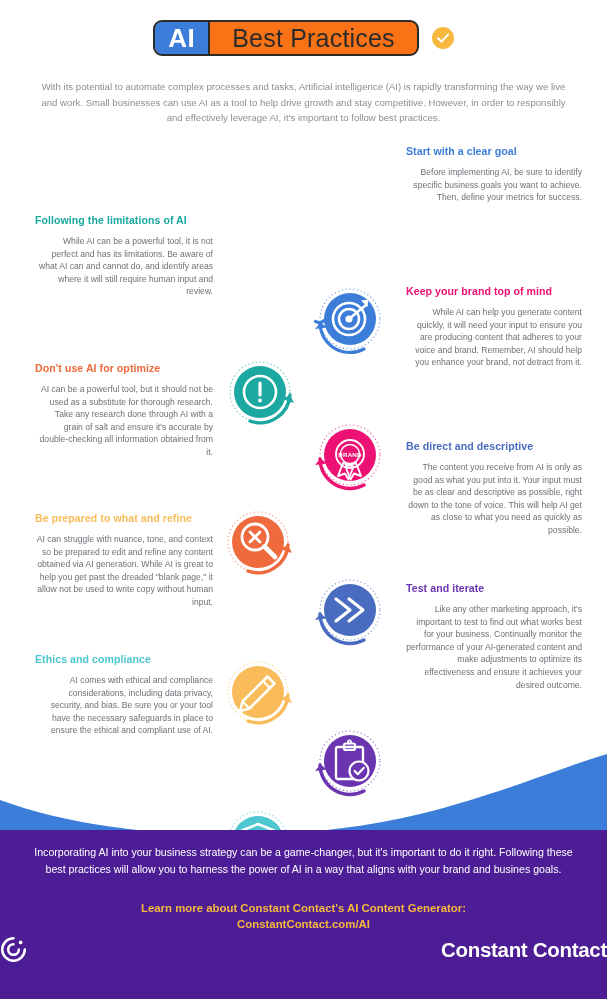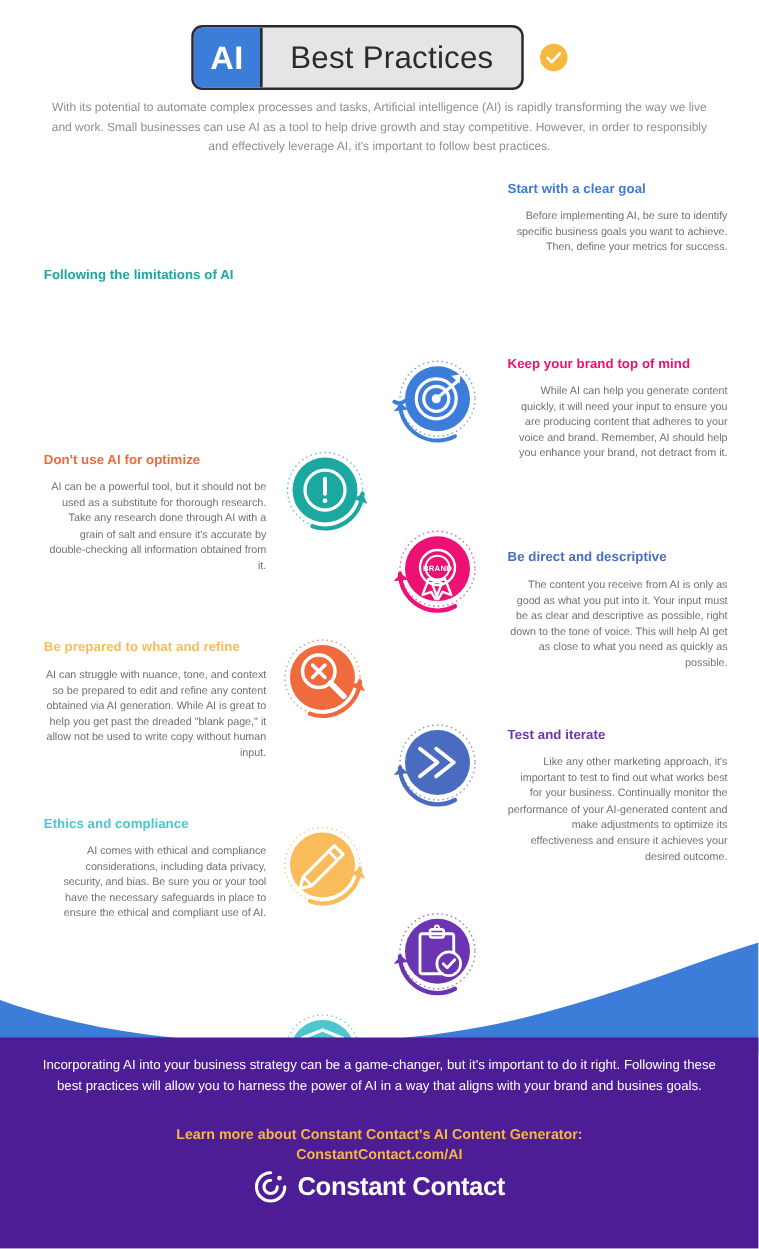--- a/index.html
+++ b/index.html
@@ -19,22 +19,22 @@
   
   .header-wrap {
     position: absolute; top: 20px; left: 0; width: 607px;
     display: flex; align-items: center; justify-content: center;
   }
   .title-pill {
     display: flex; align-items: stretch;
     border: 2.5px solid #2b2b2b;
     border-radius: 9px;
     overflow: hidden;
-    height: 52px;
-    background: #e5e5e5;
+    height: 36px;
+    background: #f97316;
   }
   .title-ai {
     background: #3b7dd8;
     color: #ffffff;
     font-size: 26px;
     font-weight: bold;
     letter-spacing: .5px;
     display: flex; align-items: center; justify-content: center;
     padding: 0 13px;
     border-right: 2.5px solid #2b2b2b;
@@ -96,21 +96,21 @@
     text-align: center; color: #ffffff;
     font-size: 10.6px; line-height: 17px;
   }
   .footer-cta {
     position: absolute; top: 70px; left: 34px; width: 539px;
     text-align: center; color: #f6b83f;
     font-size: 11.4px; font-weight: bold; line-height: 16px;
   }
   .footer-logo {
     position: absolute; top: 936px; left: 0; width: 607px;
-    display: flex; align-items: center; justify-content: center; gap: 8px;
+    display: flex; align-items: center; justify-content: space-between; gap: 8px;
   }
   .footer-logo .logo-name {
     color: #ffffff; font-size: 20.5px; font-weight: bold; letter-spacing: -.3px;
   }
 </style>
 </head>
 <body>
 
 <div id="page">
 
@@ -144,20 +144,21 @@
         <circle cx="40" cy="36" r="16" fill="none" stroke="#fff" stroke-width="2.6"></circle>
         <circle cx="40" cy="36" r="10" fill="none" stroke="#fff" stroke-width="2.6"></circle>
         <circle cx="40" cy="36" r="3.6" fill="#fff"></circle>
         <path d="M40 36 L57 22" stroke="#fff" stroke-width="2.6" stroke-linecap="round"></path>
         <path d="M52 17.5 l7.5 -1 l-1 7.5 z" fill="#fff"></path>
       </svg>
     </div>
 
     <div class="item left" style="top:77px">
       <div class="head" style="color:#1aa8a0">Following the limitations of AI</div>
+      <div class="body">While AI can be a powerful tool, it is not perfect and has its limitations. Be aware of what AI can and cannot do, and identify areas where it will still require human input and review.</div>
     </div>
     <div class="icon-badge" style="left:223px; top:218px">
       <svg viewBox="0 0 78 78">
         <circle cx="37" cy="37" r="30" fill="none" stroke="#1aa8a0" stroke-width="1.1" stroke-dasharray="1.2 2.6" opacity=".7"></circle>
         <path d="M67 40 A30 30 0 0 1 27 66" fill="none" stroke="#1aa8a0" stroke-width="3.4" stroke-linecap="round"></path>
         <path d="M71 48 l-4 -8 l-8 4" fill="#1aa8a0"></path>
         <circle cx="37" cy="37" r="26" fill="#1aa8a0"></circle>
         <circle cx="37" cy="37" r="16" fill="none" stroke="#fff" stroke-width="2.6"></circle>
         <path d="M37 28 L37 40" stroke="#fff" stroke-width="3.2" stroke-linecap="round"></path>
         <circle cx="37" cy="45.5" r="1.9" fill="#fff"></circle>

